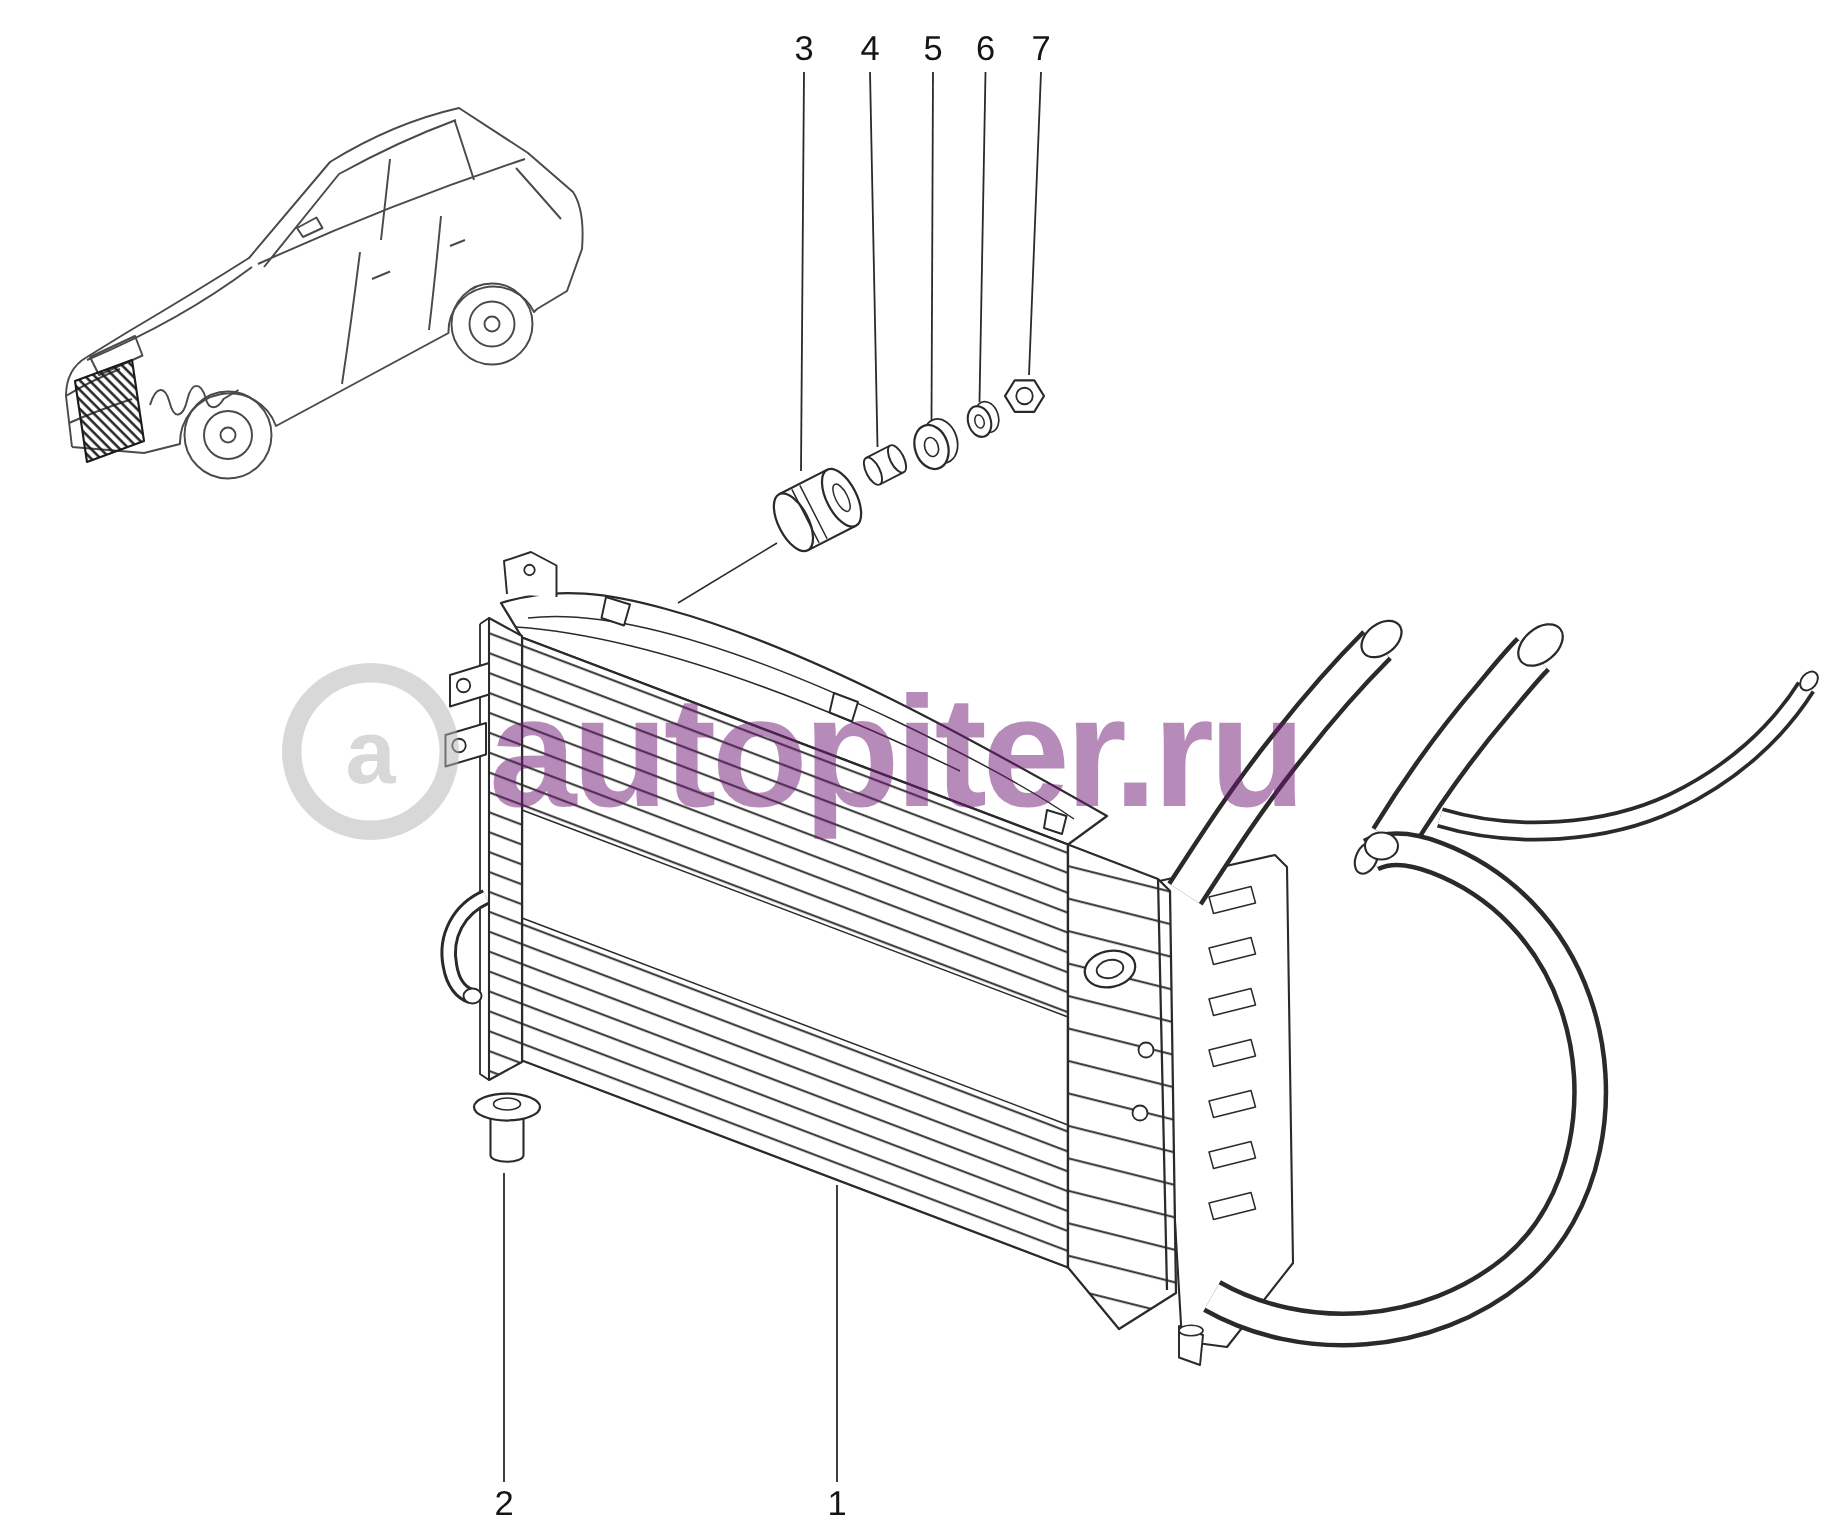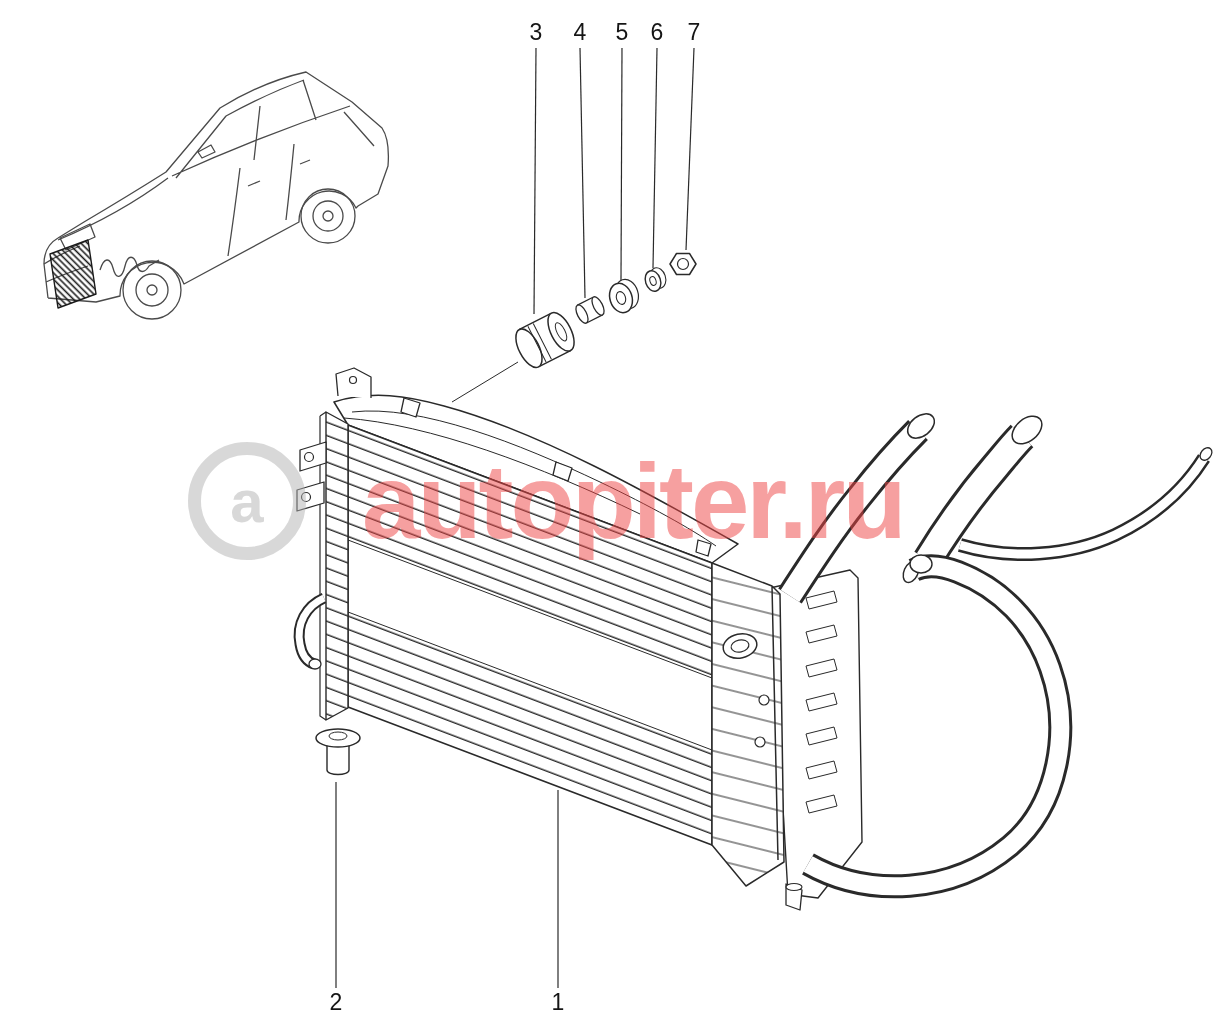--- a/index.html
+++ b/index.html
@@ -5,21 +5,21 @@
   html,body{margin:0;padding:0;background:#fff;}
   .page{position:relative;width:1225px;height:1024px;background:#ffffff;overflow:hidden;
         font-family:"Liberation Sans",sans-serif;}
   svg{position:absolute;left:0;top:0;}
   text.callout{font-size:23px;fill:#151515;text-anchor:middle;font-family:"Liberation Sans",sans-serif;}
   .watermark{position:absolute;left:188px;top:442px;display:flex;align-items:center;gap:20px;
              opacity:.5;pointer-events:none;}
   .wm-ring{width:92px;height:92px;border:13px solid #b3b3b3;border-radius:50%;
            display:flex;align-items:center;justify-content:center;
            font:bold 60px "Liberation Sans",sans-serif;color:#b3b3b3;}
-  .wm-text{font:bold 105px "Liberation Sans",sans-serif;color:#ef4444;letter-spacing:-3px;line-height:1;margin-left:36px;}
+  .wm-text{font:bold 105px "Liberation Sans",sans-serif;color:#701a75;letter-spacing:-3px;line-height:1;}
 </style>
 </head>
 <body>
 
 <div class="page">
 
 <svg width="1225" height="1024" viewBox="0 0 1225 1024">
   <defs>
     <pattern id="p-grille" width="6" height="4.5" patternUnits="userSpaceOnUse" patternTransform="rotate(45)">
       <path d="M0 2.2 H6" stroke="#1a1a1a" stroke-width="1.6"></path>

